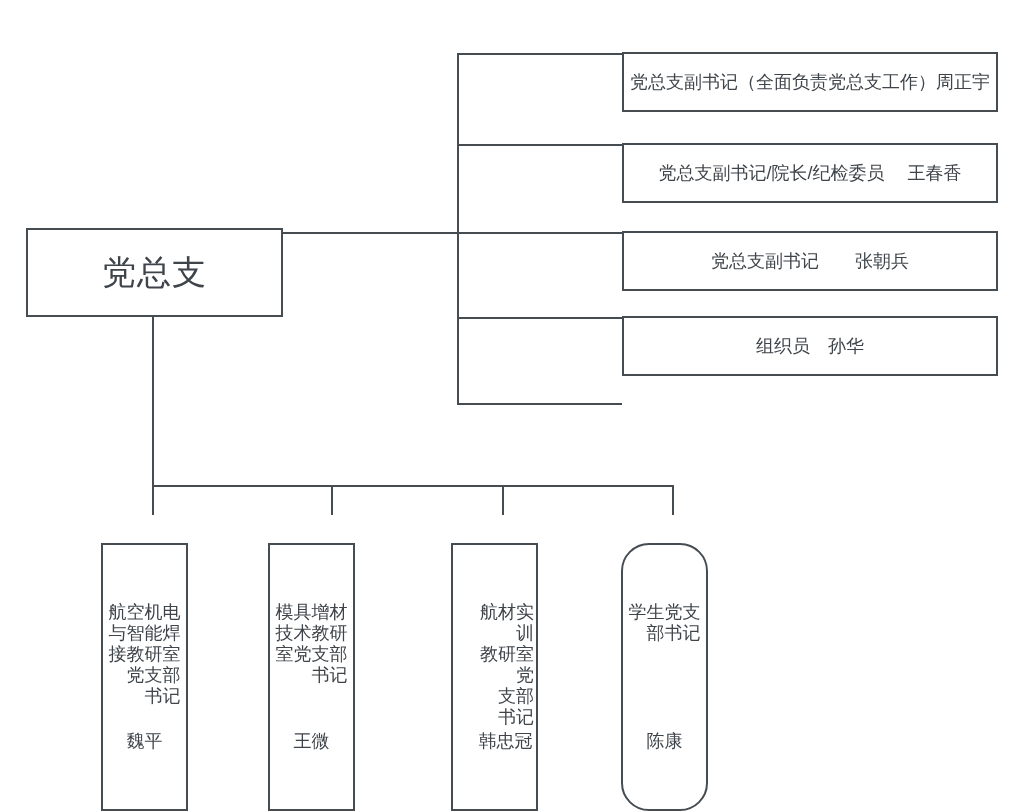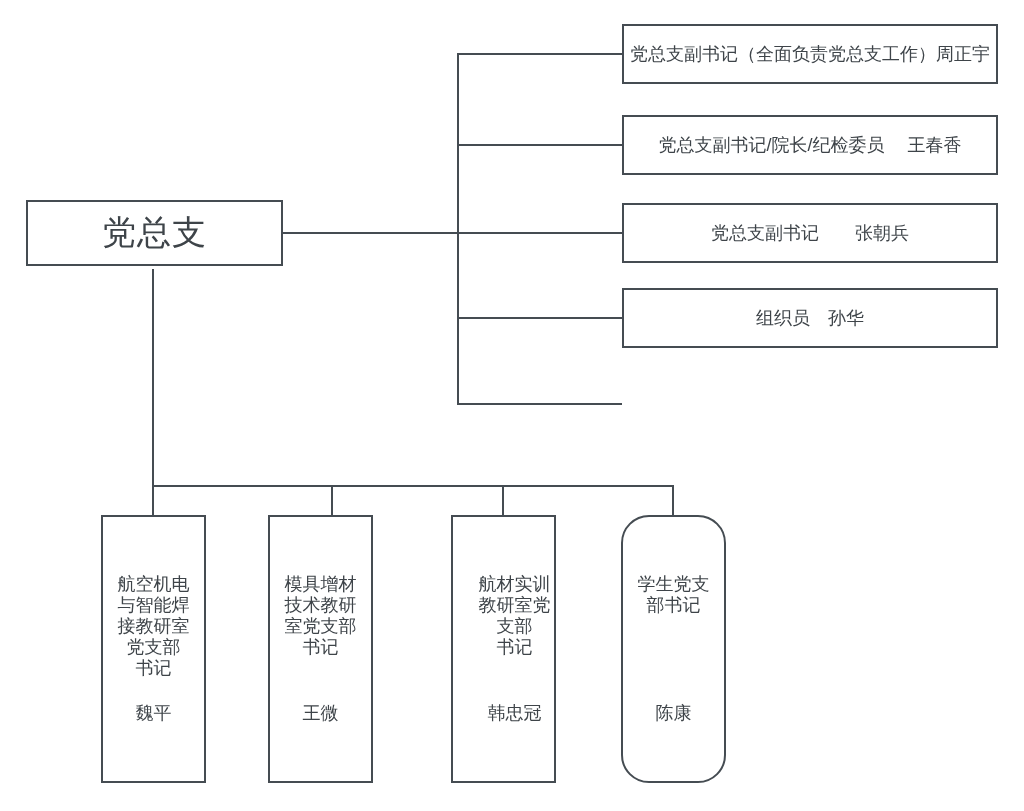--- a/index.html
+++ b/index.html
@@ -18,37 +18,38 @@
     overflow:hidden;
   }
   .box{
     position:absolute;
     box-sizing:border-box;
     border:2px solid var(--line);
     background:var(--bg);
     display:flex;
     align-items:center;
     justify-content:center;
-    text-align:center;
+    text-align:right;
+    margin-top:28px;
   }
   .root-box{
     left:26px; top:200px;
-    width:257px; height:66px;
+    width:257px; height:89px;
     font-size:34px;
     letter-spacing:1px;
   }
   .officer{
     left:622px;
     width:376px; height:60px;
     font-size:18px;
     padding:0 4px;
   }
   .branch{
     top:515px;
-    width:105px; height:268px;
+    width:87px; height:268px;
     font-size:18px;
     line-height:21px;
     flex-direction:column;
     justify-content:space-between;
     padding:57px 2px;
   }
   .branch .title{white-space:pre-line;}
   .hline,.vline{position:absolute;background:var(--line);}
   .hline{height:2px;}
   .vline{width:2px;}

